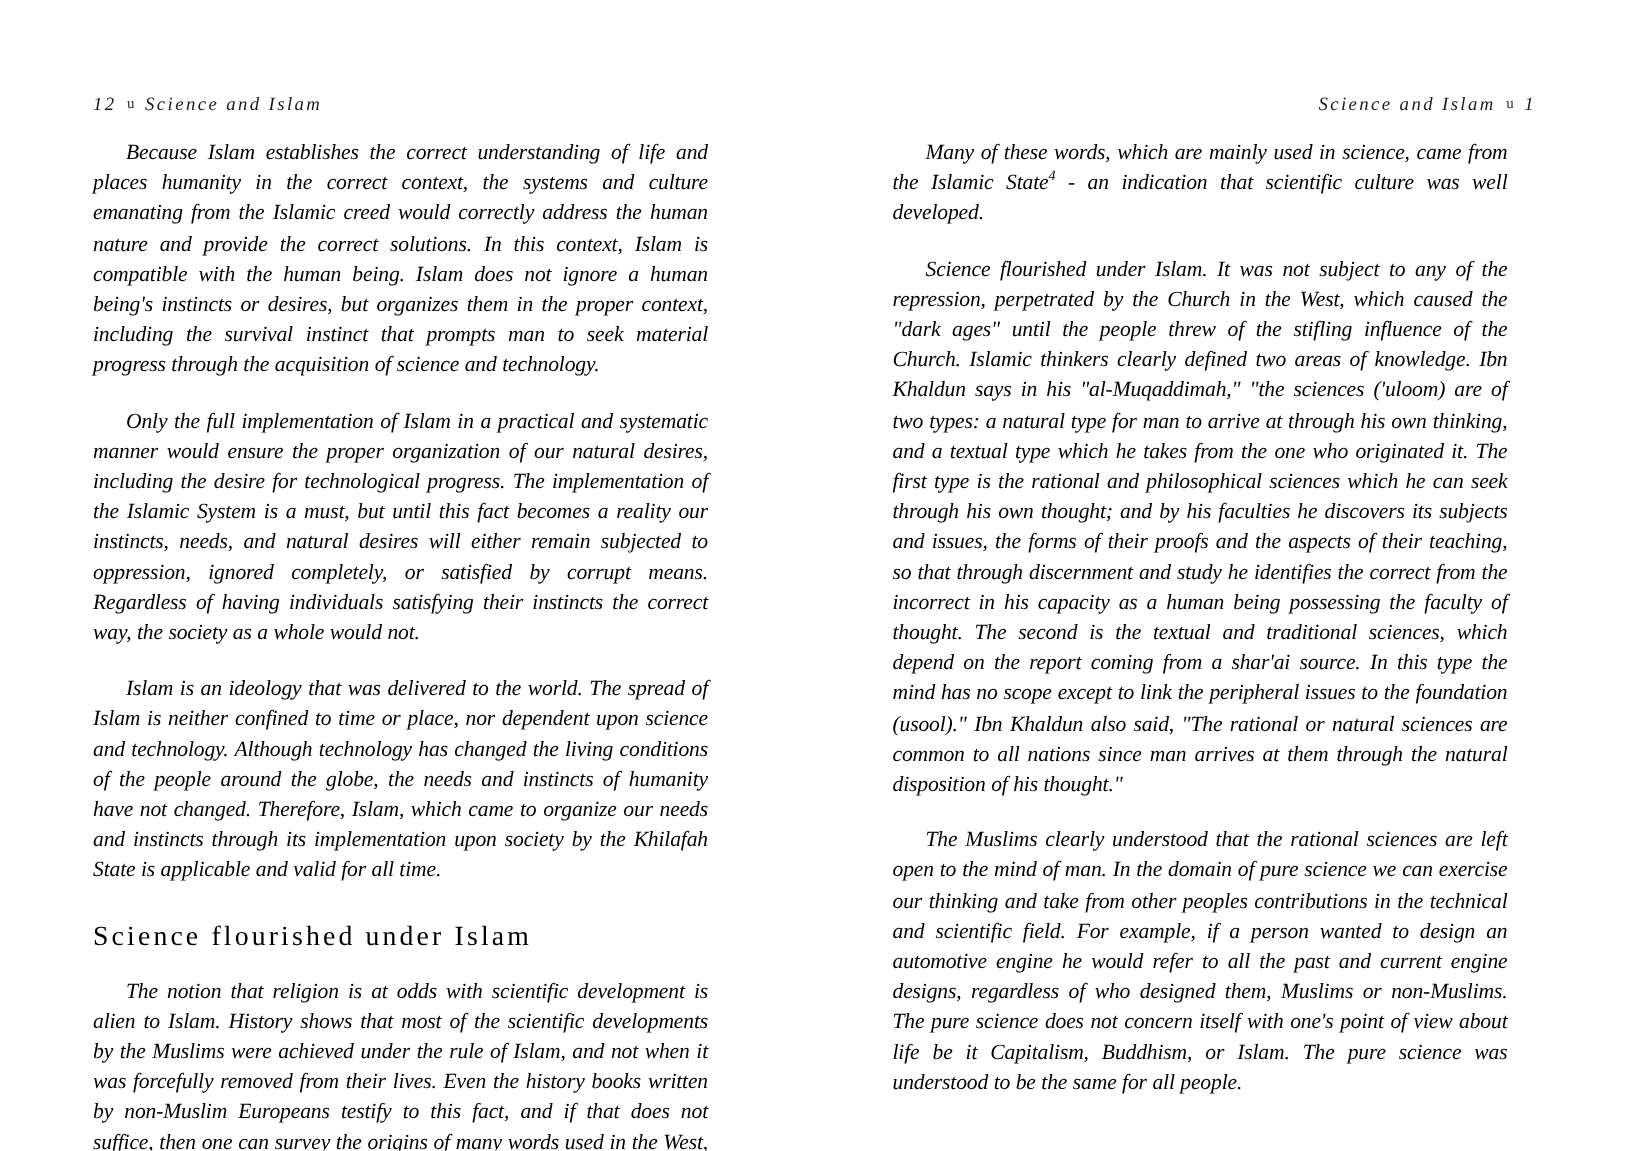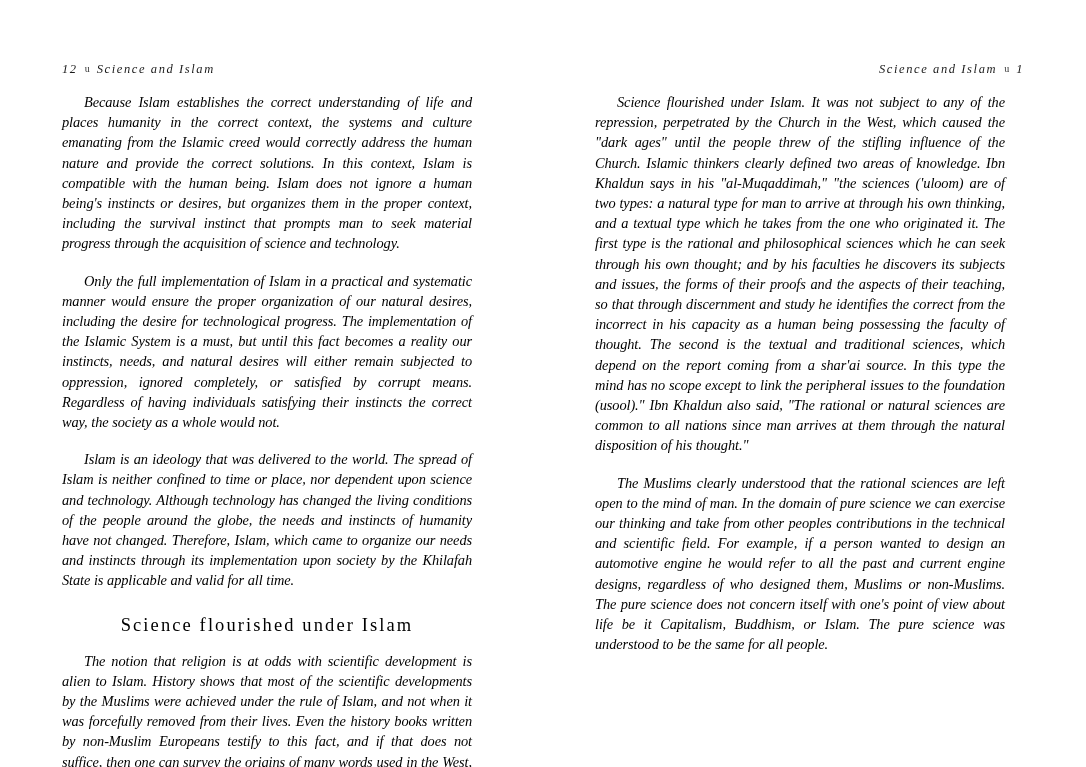--- a/index.html
+++ b/index.html
@@ -83,21 +83,21 @@
     -webkit-font-smoothing: none;
   }
 
   h2.section-heading {
     margin: 22px 0 14px 0;
     font-style: normal;
     font-weight: normal;
     font-size: 18.5px;
     line-height: 24px;
     letter-spacing: 2.1px;
-    text-align: center;
+    text-align: left;
     text-indent: 0;
   }
 
   sup.fnmark {
     font-size: 9.5px;
     vertical-align: super;
     line-height: 0;
     font-style: italic;
   }
 </style>
@@ -125,20 +125,21 @@
   </div>
 
   <div class="page page-right">
 
     <div class="runhead runhead-right">
       <span>Science and Islam</span><span class="ornament">u</span><span class="folio">1</span>
     </div>
 
     <div class="textblock">
 
+      <p class="para"><span>Many of these words, which are mainly used in science, came from the Islamic State</span><sup class="fnmark">4</sup><span> - an indication that scientific culture was well developed.</span></p>
 
       <p class="para">Science flourished under Islam. It was not subject to any of the repression, perpetrated by the Church in the West, which caused the "dark ages" until the people threw of the stifling influence of the Church. Islamic thinkers clearly defined two areas of knowledge. Ibn Khaldun says in his "al-Muqaddimah," "the sciences ('uloom) are of two types: a natural type for man to arrive at through his own thinking, and a textual type which he takes from the one who originated it. The first type is the rational and philosophical sciences which he can seek through his own thought; and by his faculties he discovers its subjects and issues, the forms of their proofs and the aspects of their teaching, so that through discernment and study he identifies the correct from the incorrect in his capacity as a human being possessing the faculty of thought. The second is the textual and traditional sciences, which depend on the report coming from a shar'ai source. In this type the mind has no scope except to link the peripheral issues to the foundation (usool)." Ibn Khaldun also said, "The rational or natural sciences are common to all nations since man arrives at them through the natural disposition of his thought."</p>
       <p class="para">The Muslims clearly understood that the rational sciences are left open to the mind of man. In the domain of pure science we can exercise our thinking and take from other peoples contributions in the technical and scientific field. For example, if a person wanted to design an automotive engine he would refer to all the past and current engine designs, regardless of who designed them, Muslims or non-Muslims. The pure science does not concern itself with one's point of view about life be it Capitalism, Buddhism, or Islam. The pure science was understood to be the same for all people.</p>
 
     </div>
 
   </div>
 
 </div>
 

